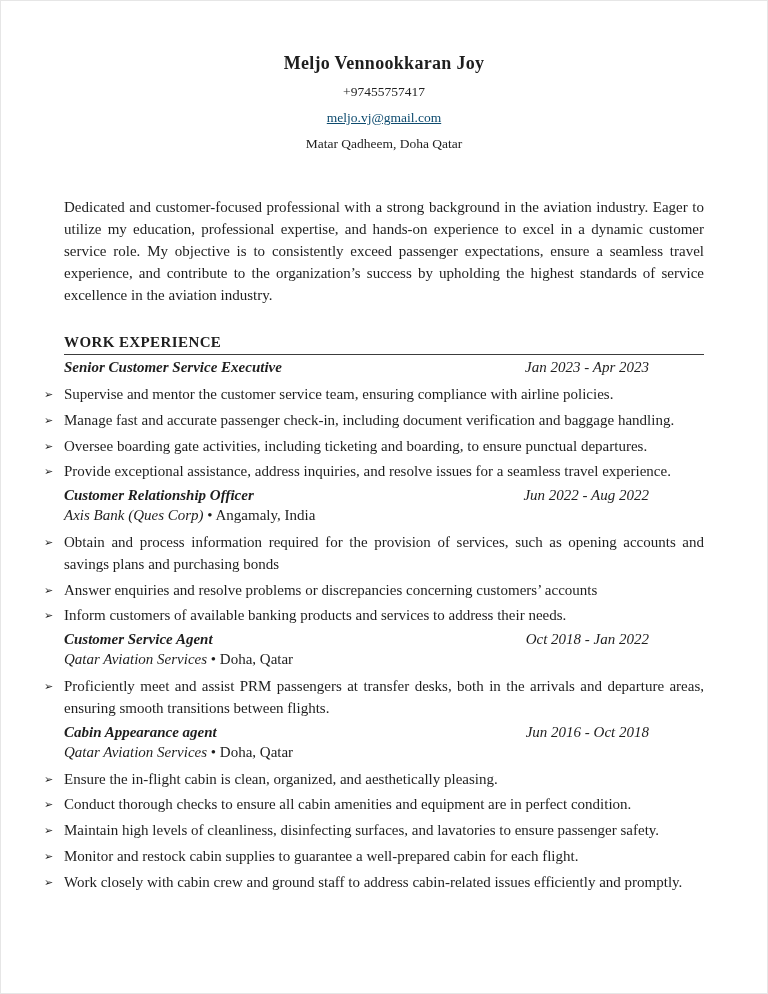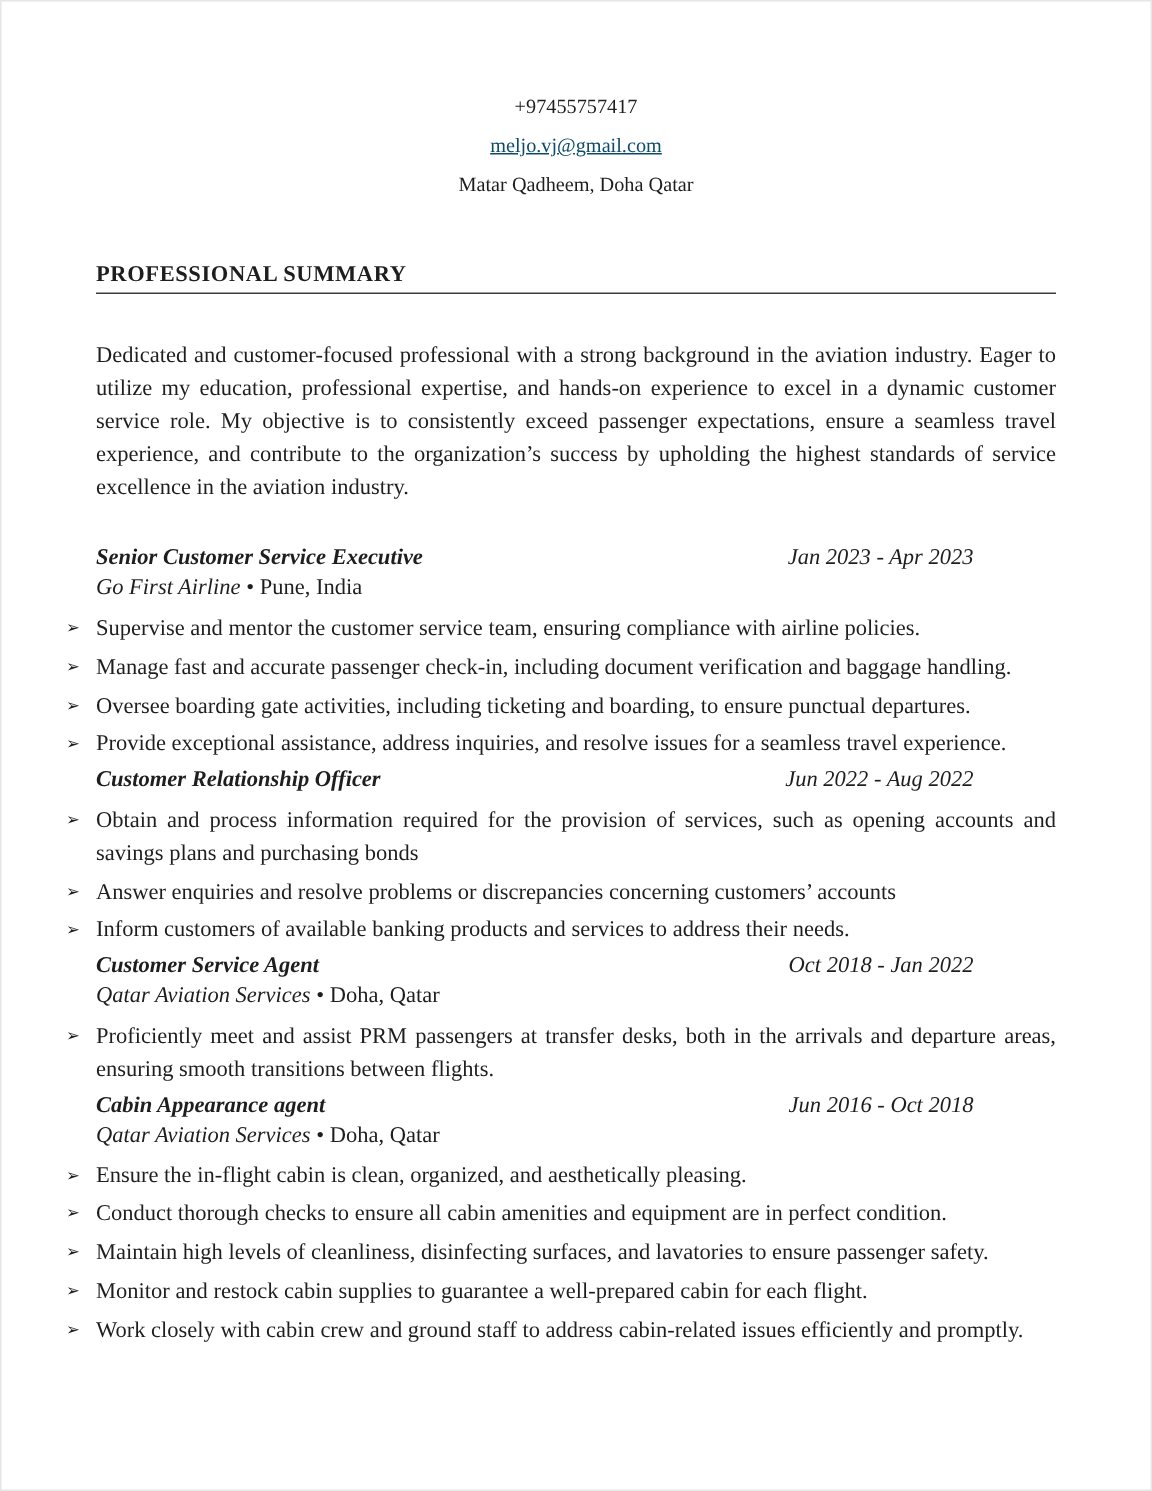--- a/index.html
+++ b/index.html
@@ -73,44 +73,40 @@
     padding-top: 3px;
   }
   .bullet-text { text-align: justify; flex: 1; }
 </style>
 </head>
 <body>
 
 <div class="page">
 
   <div class="resume-header">
+    <div class="candidate-name">Meljo Vennookkaran Joy</div>
     <div class="contact-line">+97455757417</div>
     <div class="contact-line">
       <a class="email-link">meljo.vj@gmail.com</a>
     </div>
     <div class="contact-line">Matar Qadheem, Doha Qatar</div>
   </div>
 
   <div class="summary-section">
-    <div class="section-heading">PROFESSIONAL SUMMARY</div>
     <div class="summary-paragraph">Dedicated and customer-focused professional with a strong background in the aviation industry. Eager to utilize my education, professional expertise, and hands-on experience to excel in a dynamic customer service role. My objective is to consistently exceed passenger expectations, ensure a seamless travel experience, and contribute to the organization’s success by upholding the highest standards of service excellence in the aviation industry.</div>
   </div>
 
   <div class="experience-section">
+    <div class="section-heading">WORK EXPERIENCE</div>
 
     <div class="job">
       <div class="job-header">
         <span class="job-title">Senior Customer Service Executive</span>
         <span class="job-dates">Jan 2023 - Apr 2023</span>
       </div>
-      <div class="company-line">
-        <span class="company-name">Go First Airline</span>
-        <span>•</span>
-        <span>Pune, India</span>
-      </div>
       <div class="bullet-list">
         <div class="bullet-item">
           <span class="bullet-marker">➢</span>
           <span class="bullet-text">Supervise and mentor the customer service team, ensuring compliance with airline policies.</span>
         </div>
         <div class="bullet-item">
           <span class="bullet-marker">➢</span>
           <span class="bullet-text">Manage fast and accurate passenger check-in, including document verification and baggage handling.</span>
         </div>
         <div class="bullet-item">
@@ -121,20 +117,25 @@
           <span class="bullet-marker">➢</span>
           <span class="bullet-text">Provide exceptional assistance, address inquiries, and resolve issues for a seamless travel experience.</span>
         </div>
       </div>
     </div>
 
     <div class="job">
       <div class="job-header">
         <span class="job-title">Customer Relationship Officer</span>
         <span class="job-dates">Jun 2022 - Aug 2022</span>
+      </div>
+      <div class="company-line">
+        <span class="company-name">Axis Bank (Ques Corp)</span>
+        <span>•</span>
+        <span>Angamaly, India</span>
       </div>
       <div class="bullet-list">
         <div class="bullet-item">
           <span class="bullet-marker">➢</span>
           <span class="bullet-text">Obtain and process information required for the provision of services, such as opening accounts and savings plans and purchasing bonds</span>
         </div>
         <div class="bullet-item">
           <span class="bullet-marker">➢</span>
           <span class="bullet-text">Answer enquiries and resolve problems or discrepancies concerning customers’ accounts</span>
         </div>

